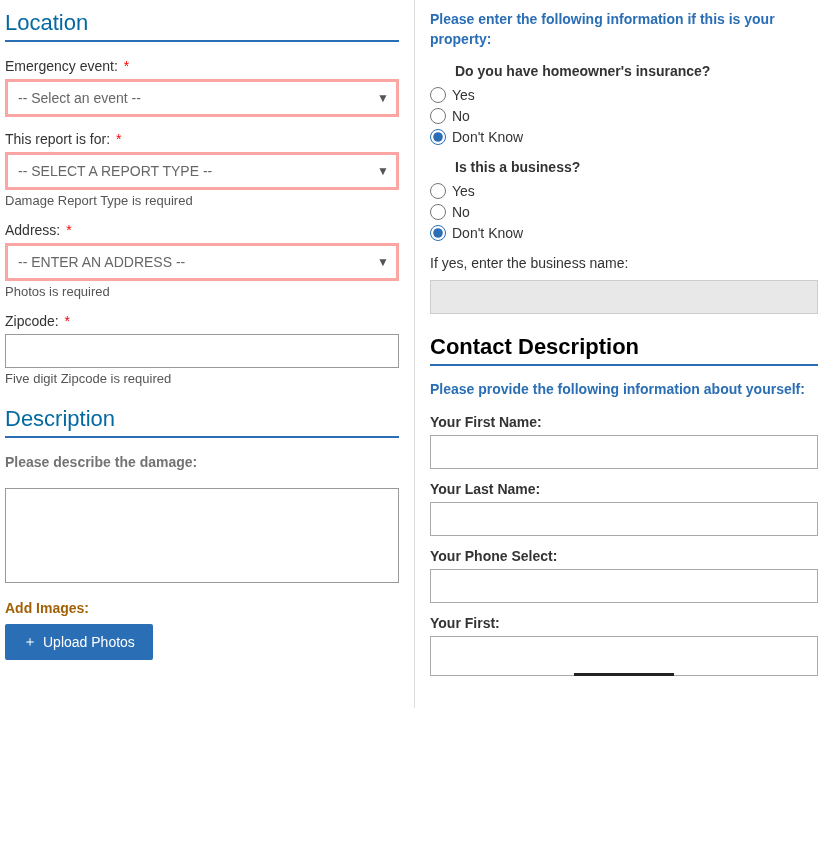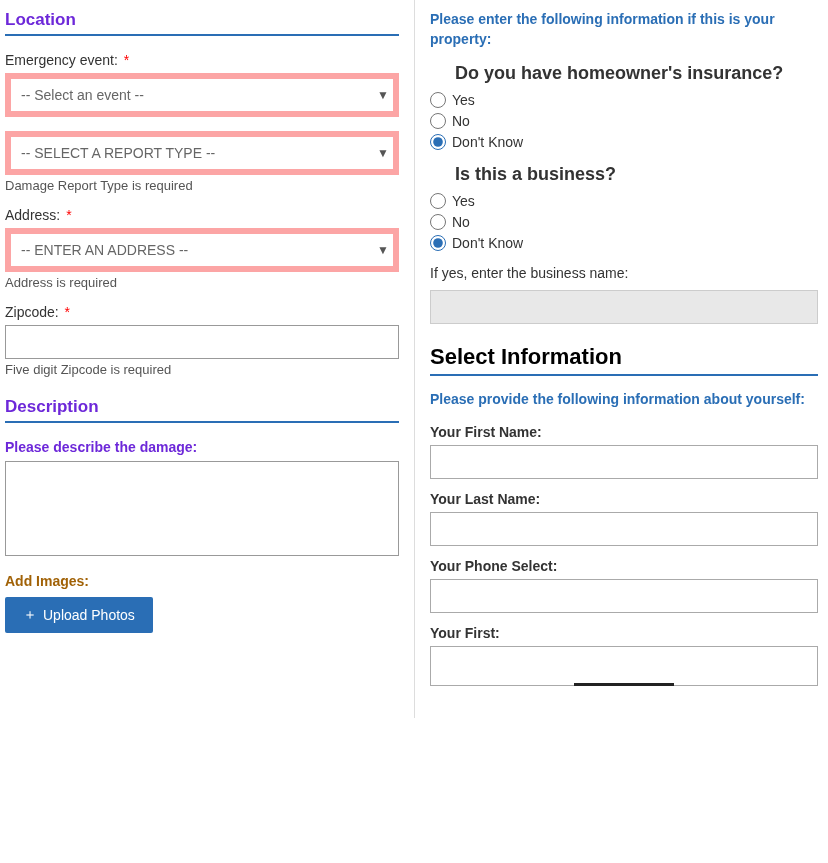--- a/index.html
+++ b/index.html
@@ -25,23 +25,23 @@
     }
 
     
     .left-column {
       width: 415px;
       padding: 10px 15px 20px 5px;
       border-right: 1px solid #ddd;
     }
 
     .section-title {
-      font-size: 17px;
-      font-weight: bold;
-      color: #6d28d9;
+      font-size: 22px;
+      font-weight: normal;
+      color: #0369a1;
       margin-bottom: 4px;
     }
 
     .section-divider {
       border: none;
       border-top: 2px solid #2a6eb5;
       margin-bottom: 16px;
     }
 
     .field-group {
@@ -62,21 +62,21 @@
     }
 
     .select-wrapper {
       position: relative;
       width: 100%;
     }
 
     .select-field {
       width: 100%;
       padding: 8px 27px 8px 10px;
-      border: 6px solid #fca5a5;
+      border: 3px solid #fca5a5;
       background: #fff;
       appearance: none;
       -webkit-appearance: none;
       font-size: 14px;
       color: #666;
       cursor: pointer;
     }
 
     .select-arrow {
       position: absolute;
@@ -141,21 +141,21 @@
 
     .info-text {
       color: #2a6eb5;
       font-size: 14px;
       font-weight: bold;
       margin-bottom: 14px;
       line-height: 1.4;
     }
 
     .question-label {
-      font-size: 18px;
+      font-size: 14px;
       font-weight: bold;
       color: #333;
       margin-bottom: 8px;
       display: block;
       padding-left: 25px;
     }
 
     .radio-group {
       margin-bottom: 14px;
     }
@@ -237,22 +237,22 @@
       left: 50%;
       transform: translateX(-50%);
       width: 100px;
       height: 3px;
       background: #222;
     }
 
     .description-label-bold {
       font-size: 14px;
       font-weight: bold;
-      color: #6d28d9;
-      margin-bottom: 6px;
+      color: #737373;
+      margin-bottom: 18px;
       display: block;
     }
   </style>
 </head>
 <body>
 
 <div class="page-container">
 
   <div class="left-column">
     <h2 class="section-title">Location</h2>
@@ -263,37 +263,41 @@
         <span>Emergency event:</span>
         <span class="required-star">*</span>
       </label>
       <div class="select-wrapper">
         <select class="select-field"><option value="">-- Select an event --</option></select>
         <span class="select-arrow">▼</span>
       </div>
     </div>
 
     <div class="field-group">
+      <label class="field-label">
+        <span>This report is for:</span>
+        <span class="required-star">*</span>
+      </label>
       <div class="select-wrapper">
         <select class="select-field"><option value="">-- SELECT A REPORT TYPE --</option></select>
         <span class="select-arrow">▼</span>
       </div>
       <div class="error-text">Damage Report Type is required</div>
     </div>
 
     <div class="field-group">
       <label class="field-label">
         <span>Address:</span>
         <span class="required-star">*</span>
       </label>
       <div class="select-wrapper">
         <select class="select-field"><option value="">-- ENTER AN ADDRESS --</option></select>
         <span class="select-arrow">▼</span>
       </div>
-      <div class="error-text">Address is required</div>
+      <div class="error-text">Photos is required</div>
     </div>
 
     <div class="field-group">
       <label class="field-label">
         <span>Zipcode:</span>
         <span class="required-star">*</span>
       </label>
       <input type="text" class="text-input" value="" style="">
       <div class="error-text">Five digit Zipcode is required</div>
     </div>
@@ -348,21 +352,21 @@
         <input type="radio" name="business" value="Don't Know" checked="" style="">
         <span>Don't Know</span>
       </label>
     </div>
 
     <div class="field-group">
       <label class="field-label">If yes, enter the business name:</label>
       <input type="text" class="business-name-input" value="" style="">
     </div>
 
-    <h2 class="contact-section-title">Select Information</h2>
+    <h2 class="contact-section-title">Contact Description</h2>
     <hr class="contact-divider">
 
     <div class="contact-info-text">Please provide the following information about yourself:</div>
 
     <div class="contact-field-group">
       <label class="contact-field-label">Your First Name:</label>
       <input type="text" class="contact-input" value="" style="">
     </div>
 
     <div class="contact-field-group">

